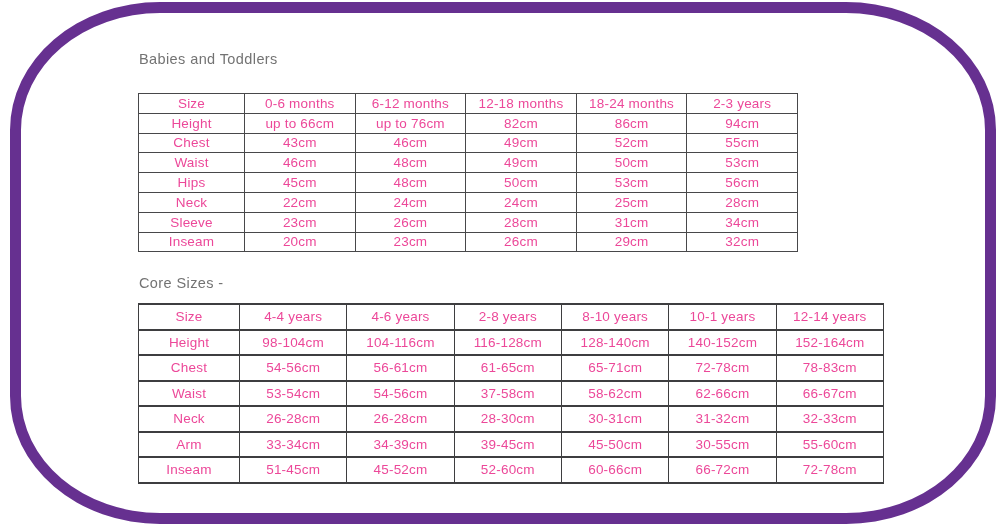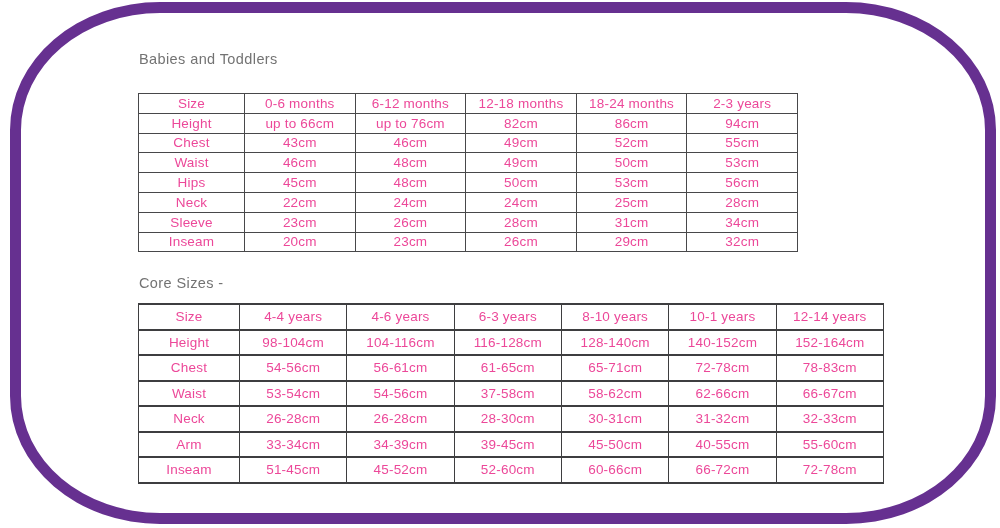--- a/index.html
+++ b/index.html
@@ -174,21 +174,21 @@
       <col>
       <col>
       <col>
       <col>
   </colgroup>
 <thead>
       <tr>
         <th>Size</th>
         <th>4-4 years</th>
         <th>4-6 years</th>
-        <th>6-3 years</th>
+        <th>2-8 years</th>
         <th>8-10 years</th>
         <th>10-1 years</th>
         <th>12-14 years</th>
       </tr>
     </thead>
     <tbody>
       <tr>
         <td>Height</td>
         <td>98-104cm</td>
         <td>104-116cm</td>
@@ -223,21 +223,21 @@
         <td>30-31cm</td>
         <td>31-32cm</td>
         <td>32-33cm</td>
       </tr>
       <tr>
         <td>Arm</td>
         <td>33-34cm</td>
         <td>34-39cm</td>
         <td>39-45cm</td>
         <td>45-50cm</td>
-        <td>40-55cm</td>
+        <td>30-55cm</td>
         <td>55-60cm</td>
       </tr>
       <tr>
         <td>Inseam</td>
         <td>51-45cm</td>
         <td>45-52cm</td>
         <td>52-60cm</td>
         <td>60-66cm</td>
         <td>66-72cm</td>
         <td>72-78cm</td>

